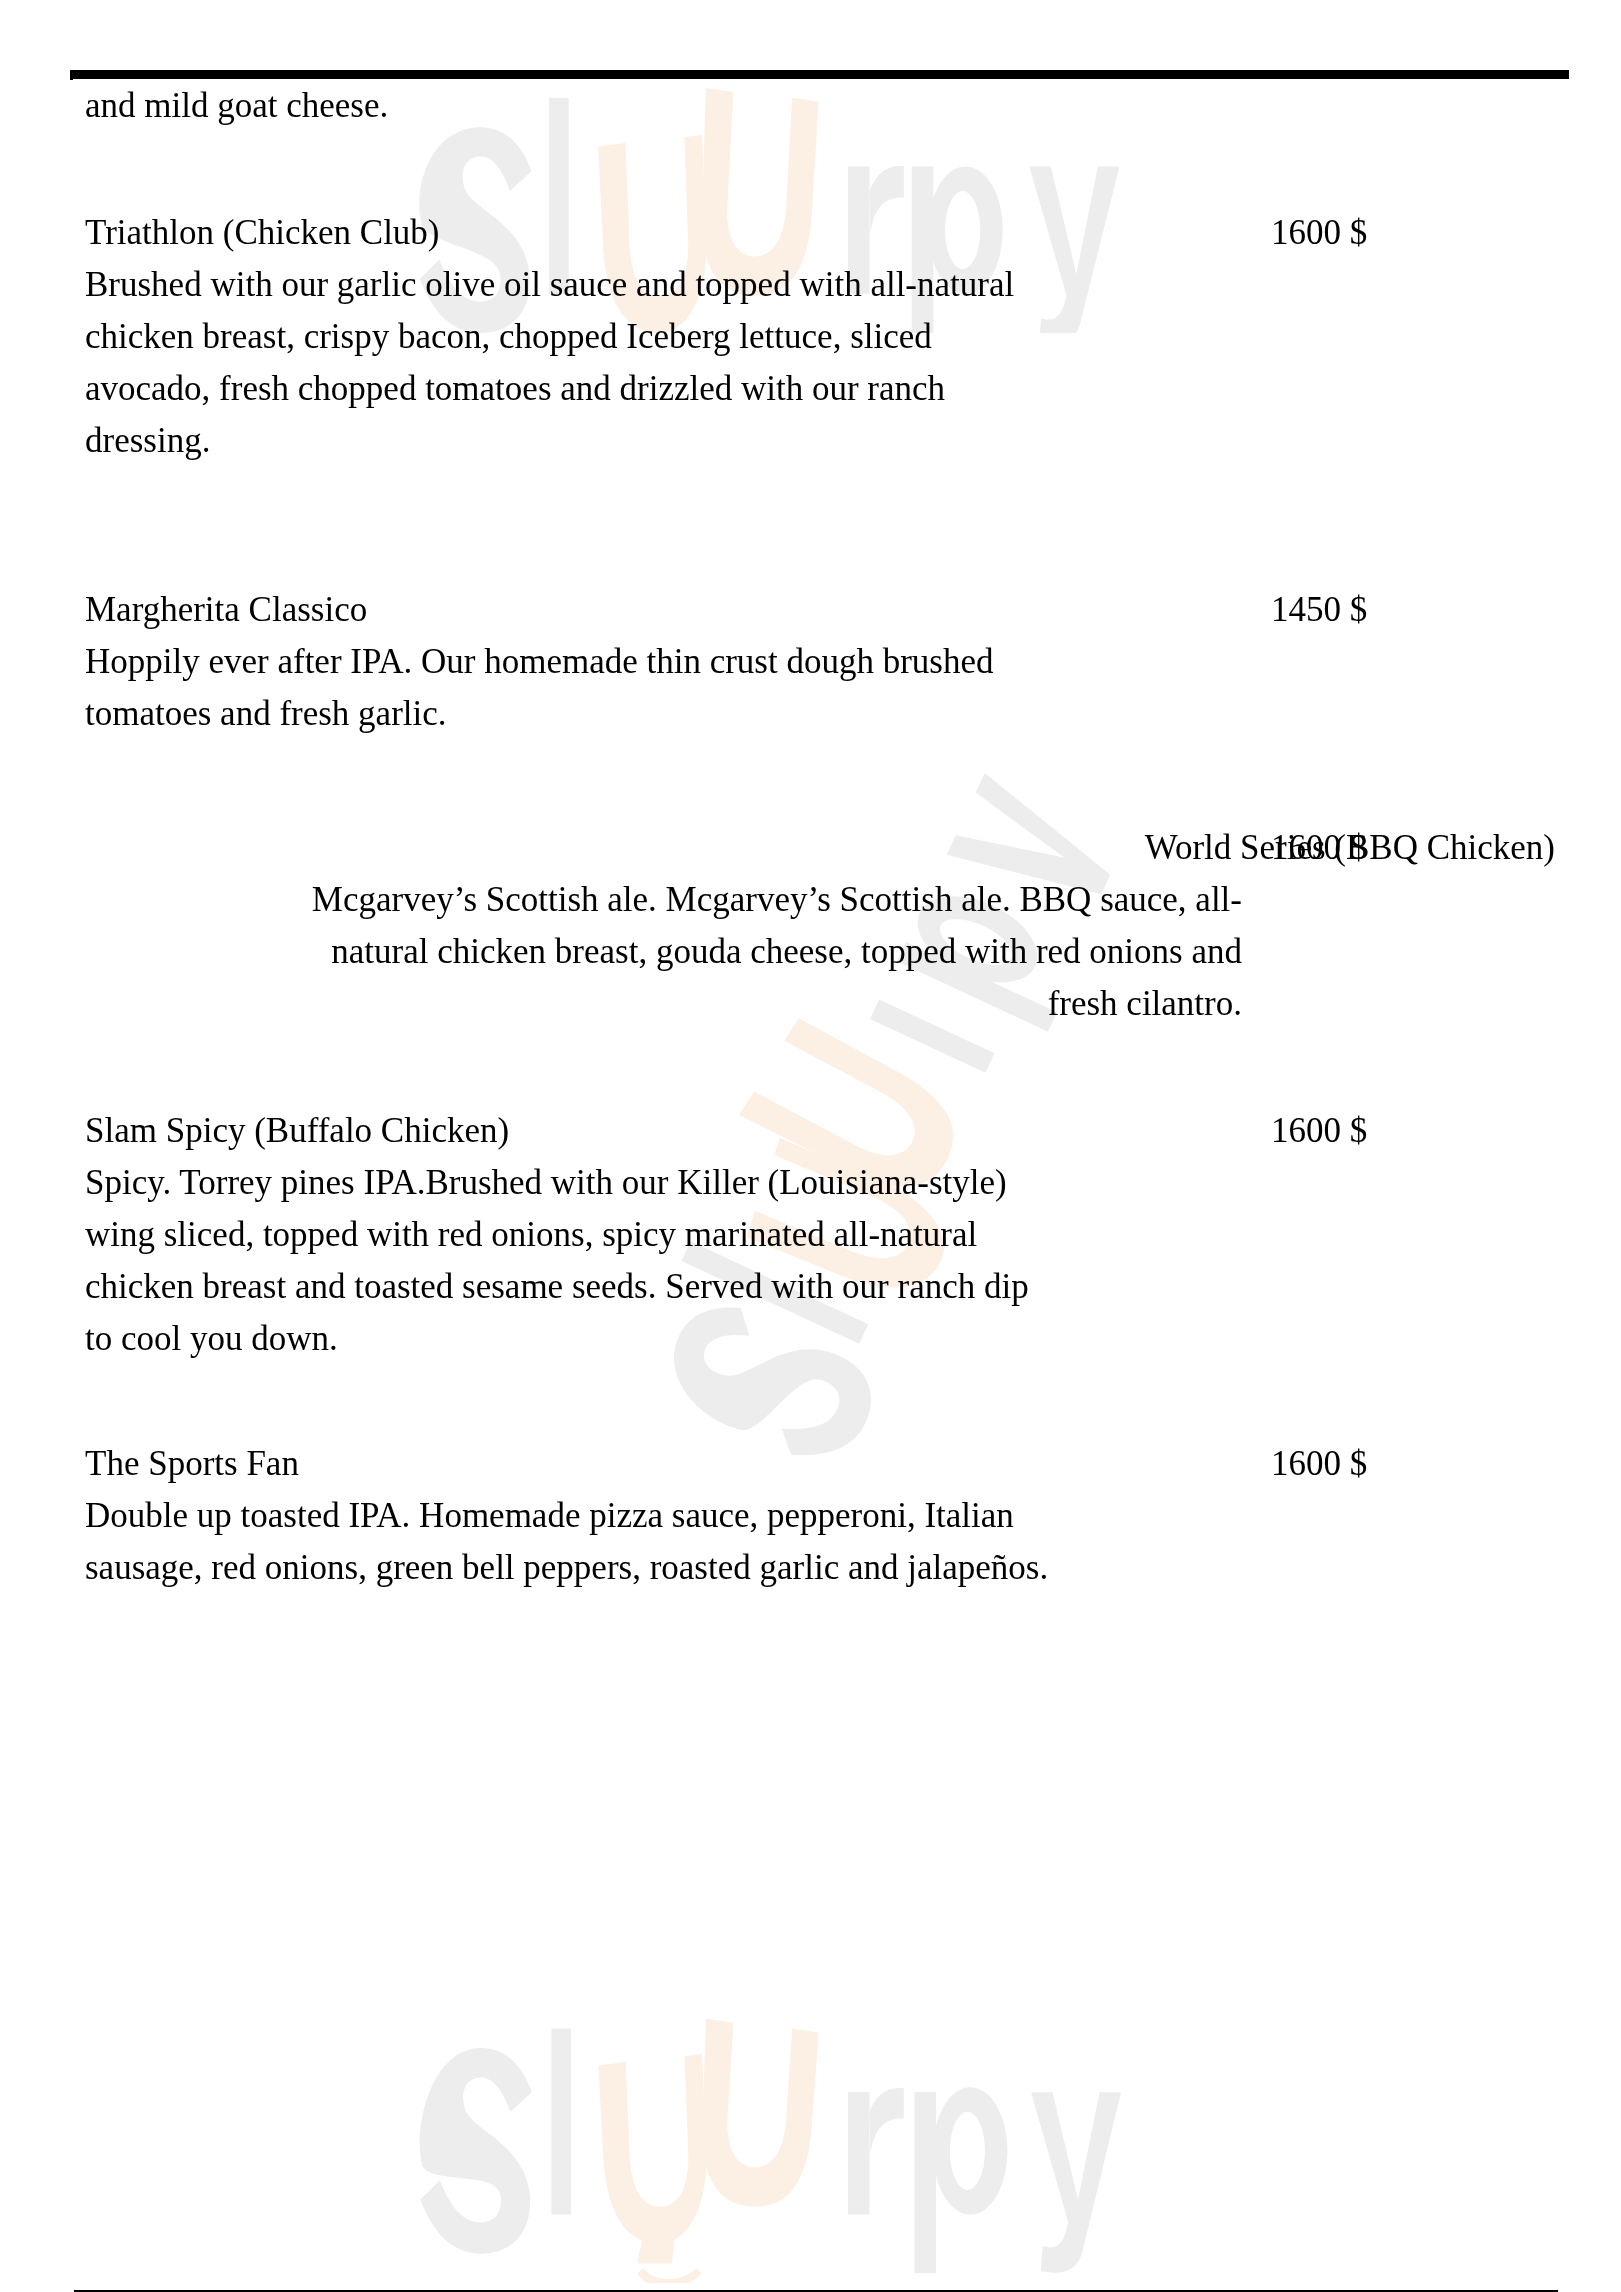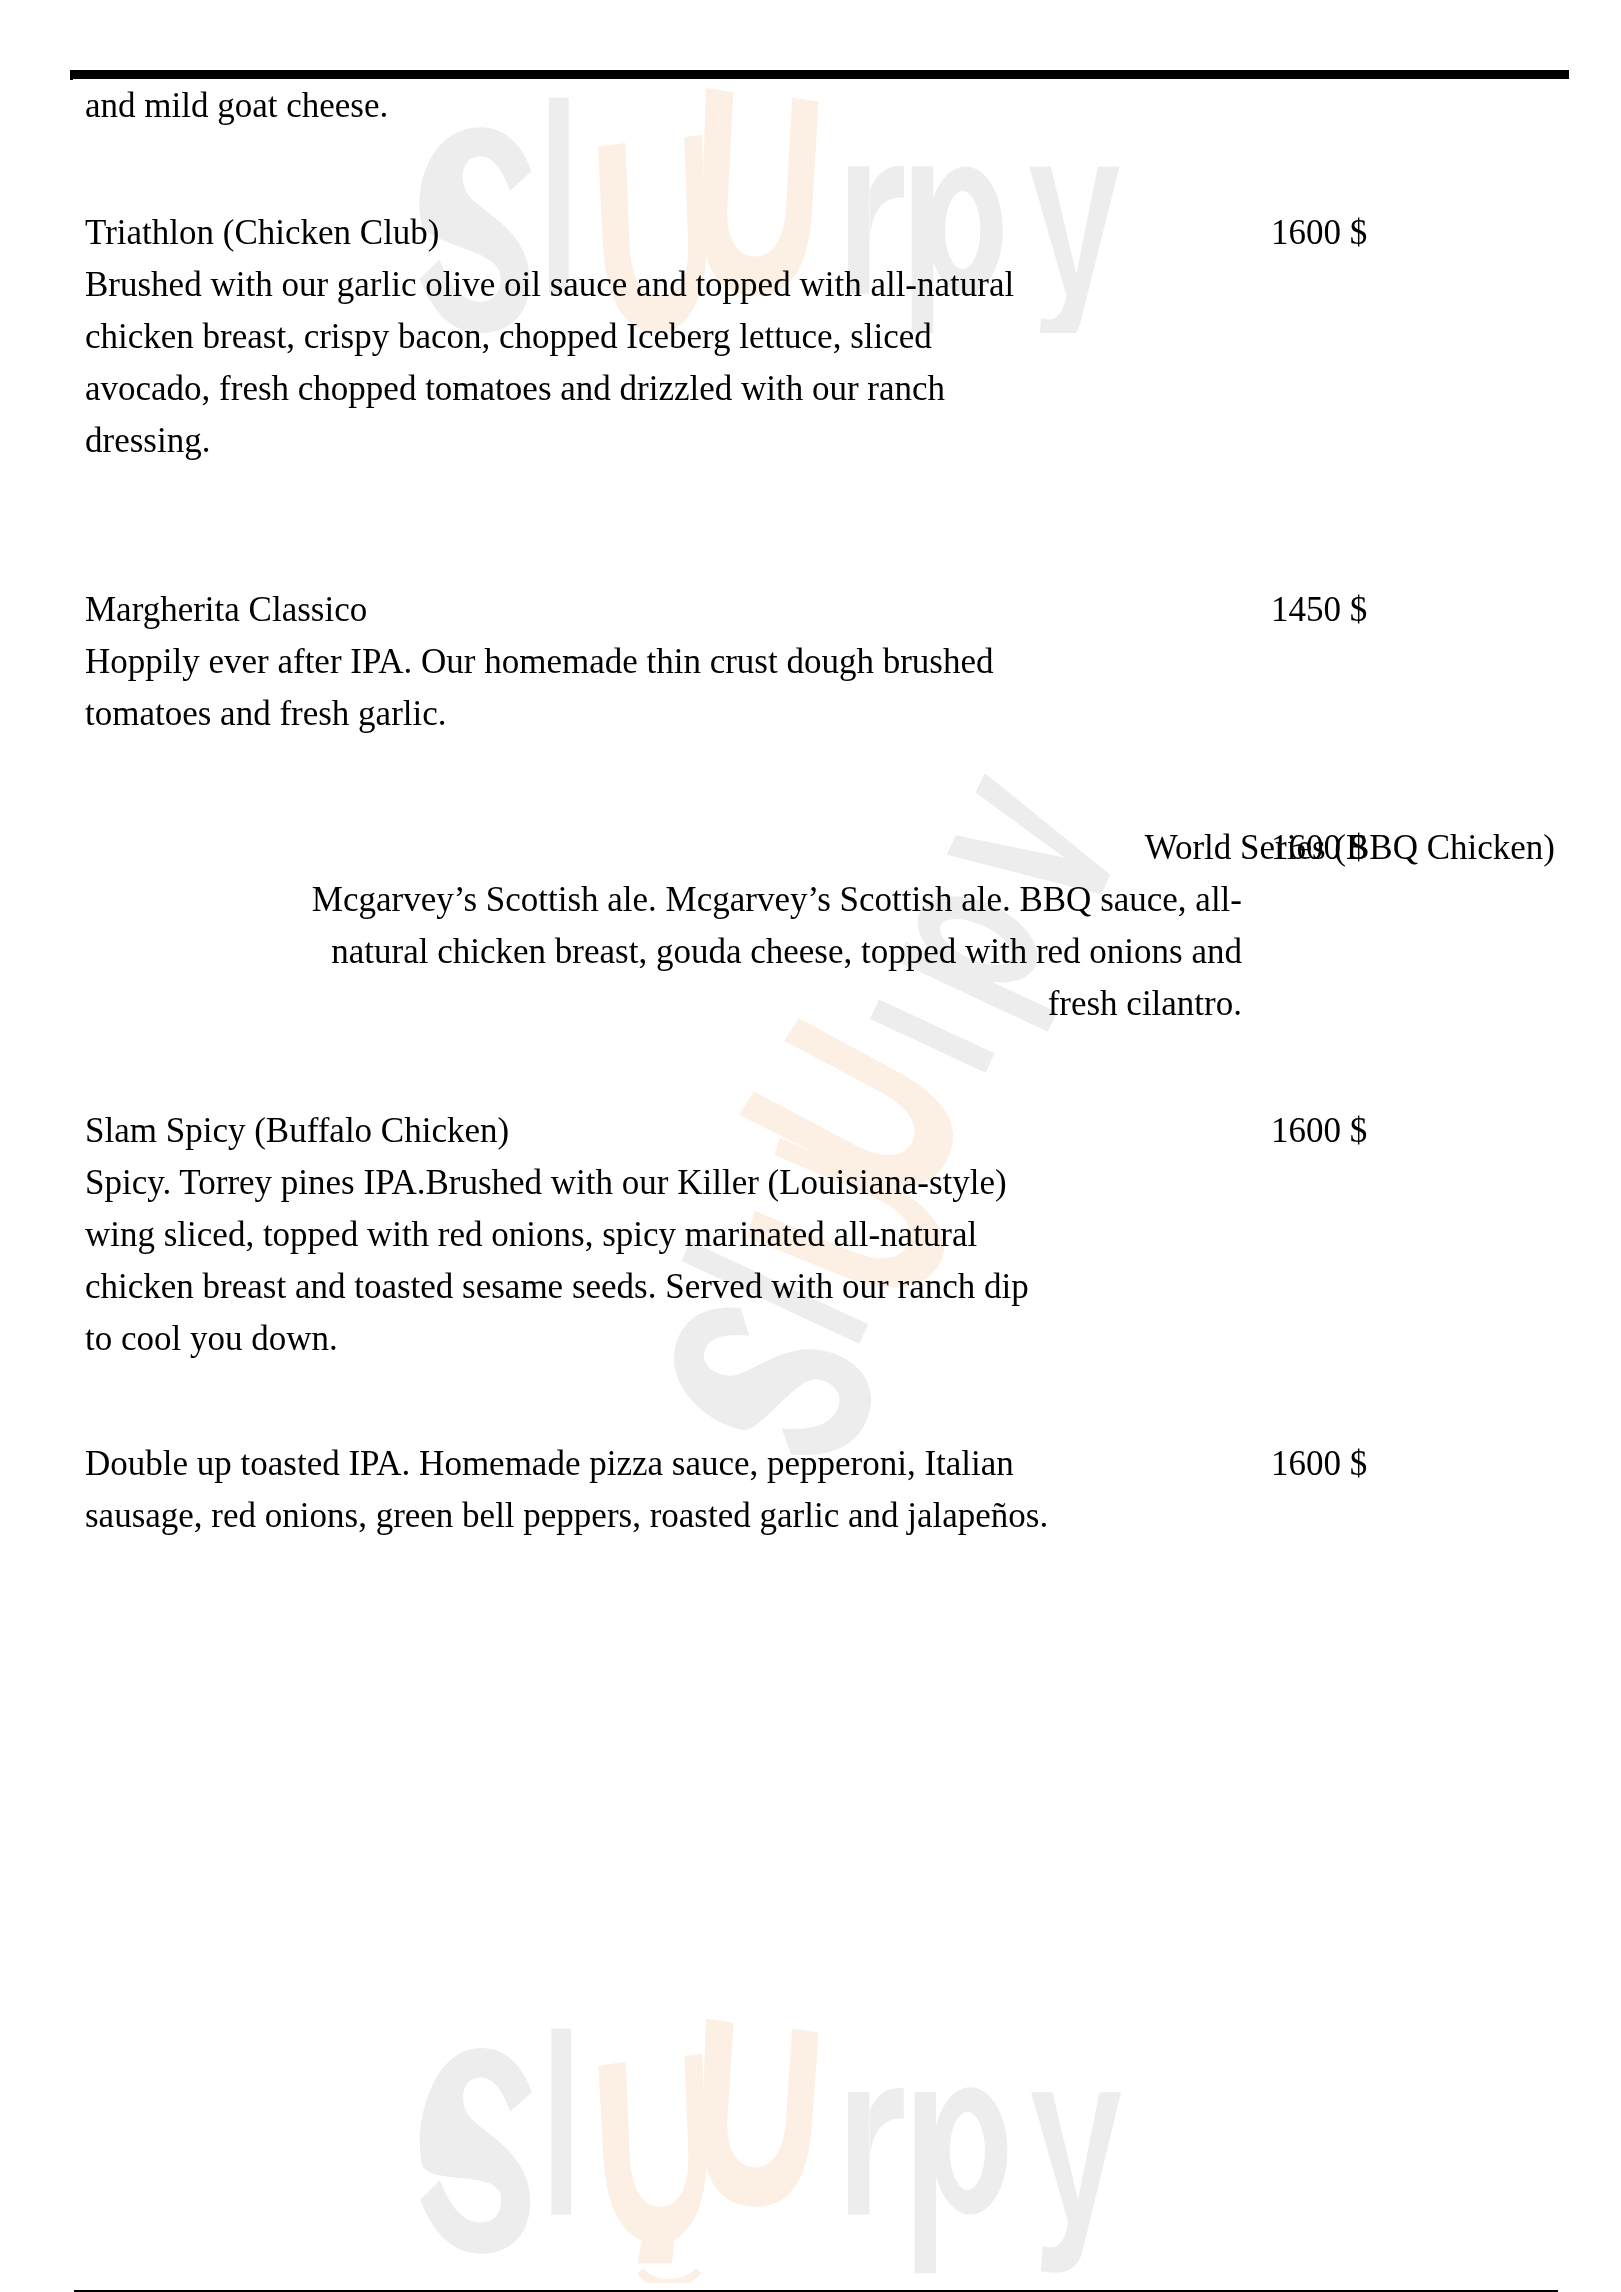--- a/index.html
+++ b/index.html
@@ -178,20 +178,21 @@
     <div class="item-desc">
       <span class="dl">Spicy. Torrey pines IPA.Brushed with our Killer (Louisiana-style)</span>
       <span class="dl">wing sliced, topped with red onions, spicy marinated all-natural</span>
       <span class="dl">chicken breast and toasted sesame seeds. Served with our ranch dip</span>
       <span class="dl">to cool you down.</span>
     </div>
     <div class="item-price">1600 $</div>
   </div>
 
   <div class="item" style="top:1438px;">
+    <div class="item-name">The Sports Fan</div>
     <div class="item-desc">
       <span class="dl">Double up toasted IPA. Homemade pizza sauce, pepperoni, Italian</span>
       <span class="dl">sausage, red onions, green bell peppers, roasted garlic and jalapeños.</span>
     </div>
     <div class="item-price">1600 $</div>
   </div>
 
 </div>
 
 

